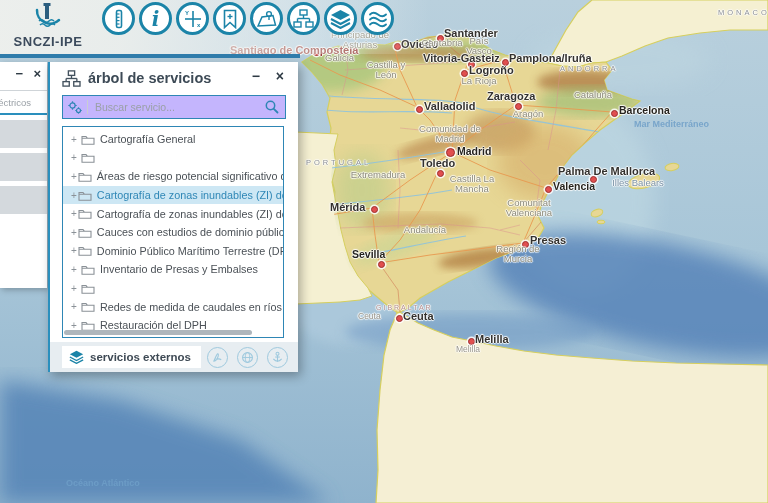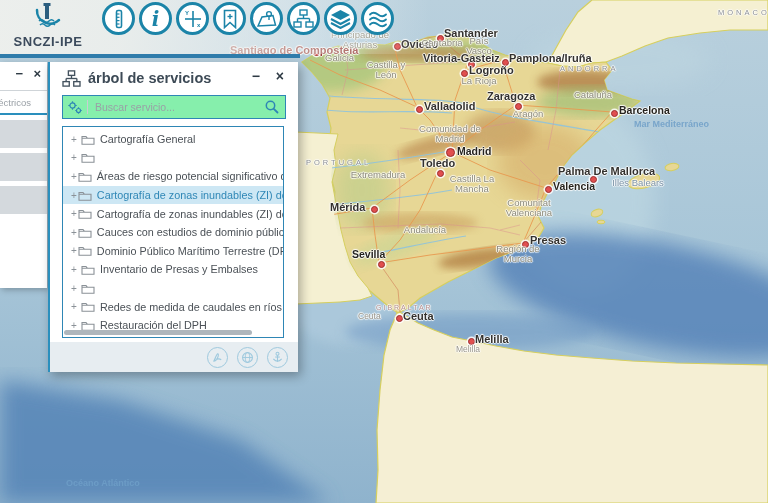--- a/index.html
+++ b/index.html
@@ -55,21 +55,21 @@
   
   .spanel{position:absolute;left:48px;top:62px;width:248px;height:310px;background:#fff;z-index:25;
           border-left:2px solid #2a8fbd;box-shadow:3px 4px 10px rgba(0,0,0,.3);}
   .shead{height:32px;display:flex;align-items:center;padding-left:12px;position:relative;}
   .stitle{font-size:14.5px;font-weight:700;color:#3d4a56;margin-left:7px;}
   .shead .wbtn{position:absolute;top:7px;font-weight:700;color:#2e3a44;cursor:pointer;
                background:none;border:none;padding:0;font-size:14px;line-height:1;}
   .shead .min{right:38px;}
   .shead .cls{right:14px;}
   .sbox{position:absolute;left:12px;top:33px;width:222px;height:22px;border:1px solid #2e86b5;
-        display:flex;align-items:center;background:#86efac;}
+        display:flex;align-items:center;background:#c4b5fd;}
   .sbox .divider{width:1px;height:14px;background:#c9ced2;margin:0 5px 0 4px;}
   .sbox input{flex:1;border:none;outline:none;font-size:10.5px;color:#555;
               font-family:"Liberation Sans",sans-serif;background:transparent;}
   .sbox input::placeholder{color:#9aa0a6;}
   .tree{position:absolute;left:12px;top:64px;width:222px;height:212px;border:1px solid #2e86b5;
         overflow:hidden;padding-top:3px;box-sizing:border-box;}
   .titem{height:18.6px;display:flex;align-items:center;padding-left:8px;cursor:pointer;
          font-size:10.8px;color:#4a5056;white-space:nowrap;overflow:hidden;}
   .titem .plus{color:#8a9197;font-size:10px;width:9px;}
   .titem svg{margin:0 5px 0 1px;flex:none;}
@@ -467,20 +467,28 @@
       <span class="plus">+</span>
       <svg width="14" height="11" viewBox="0 0 14 11">
           <path d="M1,2.5 h4 l1.3,1.7 h6.7 v6 h-12 z M1,4.2 h5.3" fill="none" stroke="#8a9197" stroke-width="1.1"></path>
         </svg>
       <span class="tlabel">Restauración del DPH</span>
     </div>
   </div>
   <div class="hscroll"></div>
 
   <div class="sfoot">
+    <button class="extchip">
+      <svg width="15" height="14" viewBox="0 0 21 20">
+        <polygon points="10.5,1 20,6 10.5,11 1,6" fill="#1b84a8"></polygon>
+        <polyline points="1,10 10.5,15 20,10" fill="none" stroke="#1b84a8" stroke-width="2"></polyline>
+        <polyline points="1,14 10.5,19 20,14" fill="none" stroke="#1b84a8" stroke-width="2"></polyline>
+      </svg>
+      <span>servicios externos</span>
+    </button>
     <div class="fcircles">
       <button class="fc">
         <svg width="13" height="13" viewBox="0 0 14 14">
           <path d="M3,11 C5,7 6,3.5 7,3 C8,2.7 8.5,4.5 7,7.5 C5.8,9.8 4,11 3,11 Z M5,9 C7.5,8.2 10,8.5 11,9.5" fill="none" stroke="#9ec9de" stroke-width="1.2" stroke-linejoin="round"></path>
         </svg>
       </button>
       <button class="fc">
         <svg width="13" height="13" viewBox="0 0 14 14">
           <circle cx="7" cy="7" r="5.3" fill="none" stroke="#9ec9de" stroke-width="1.2"></circle>
           <ellipse cx="7" cy="7" rx="2.4" ry="5.3" fill="none" stroke="#9ec9de" stroke-width="1"></ellipse>

